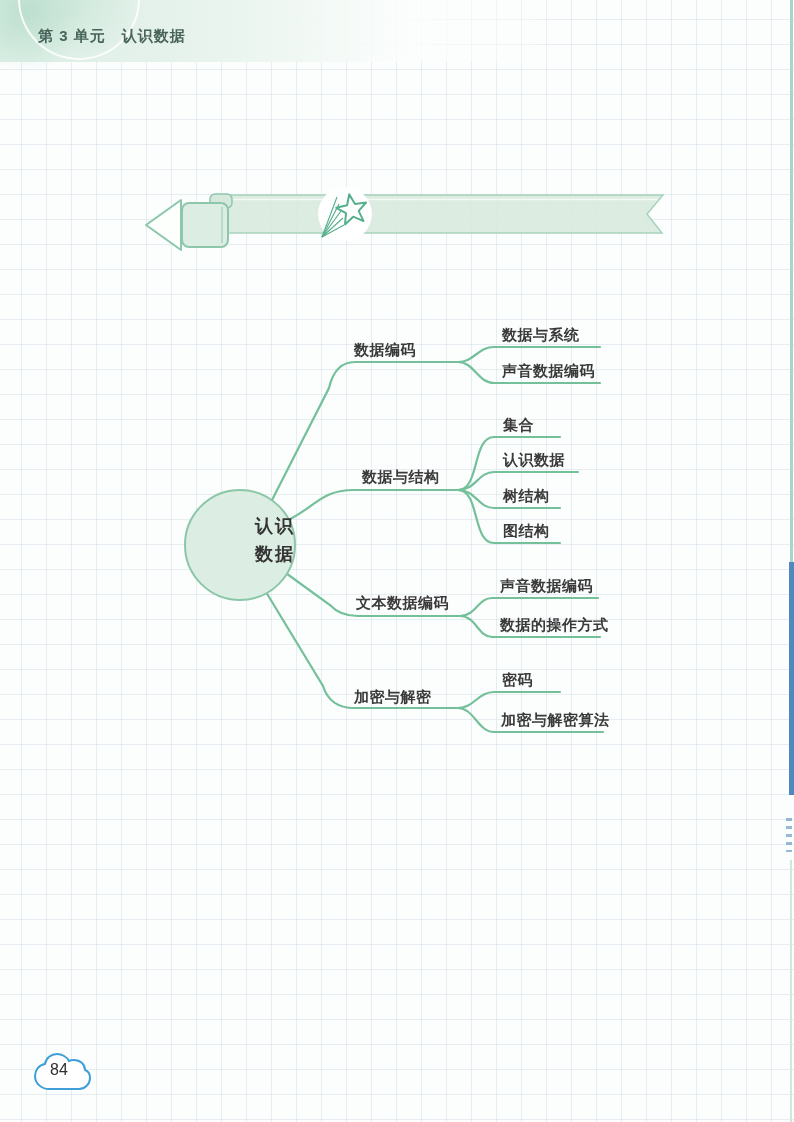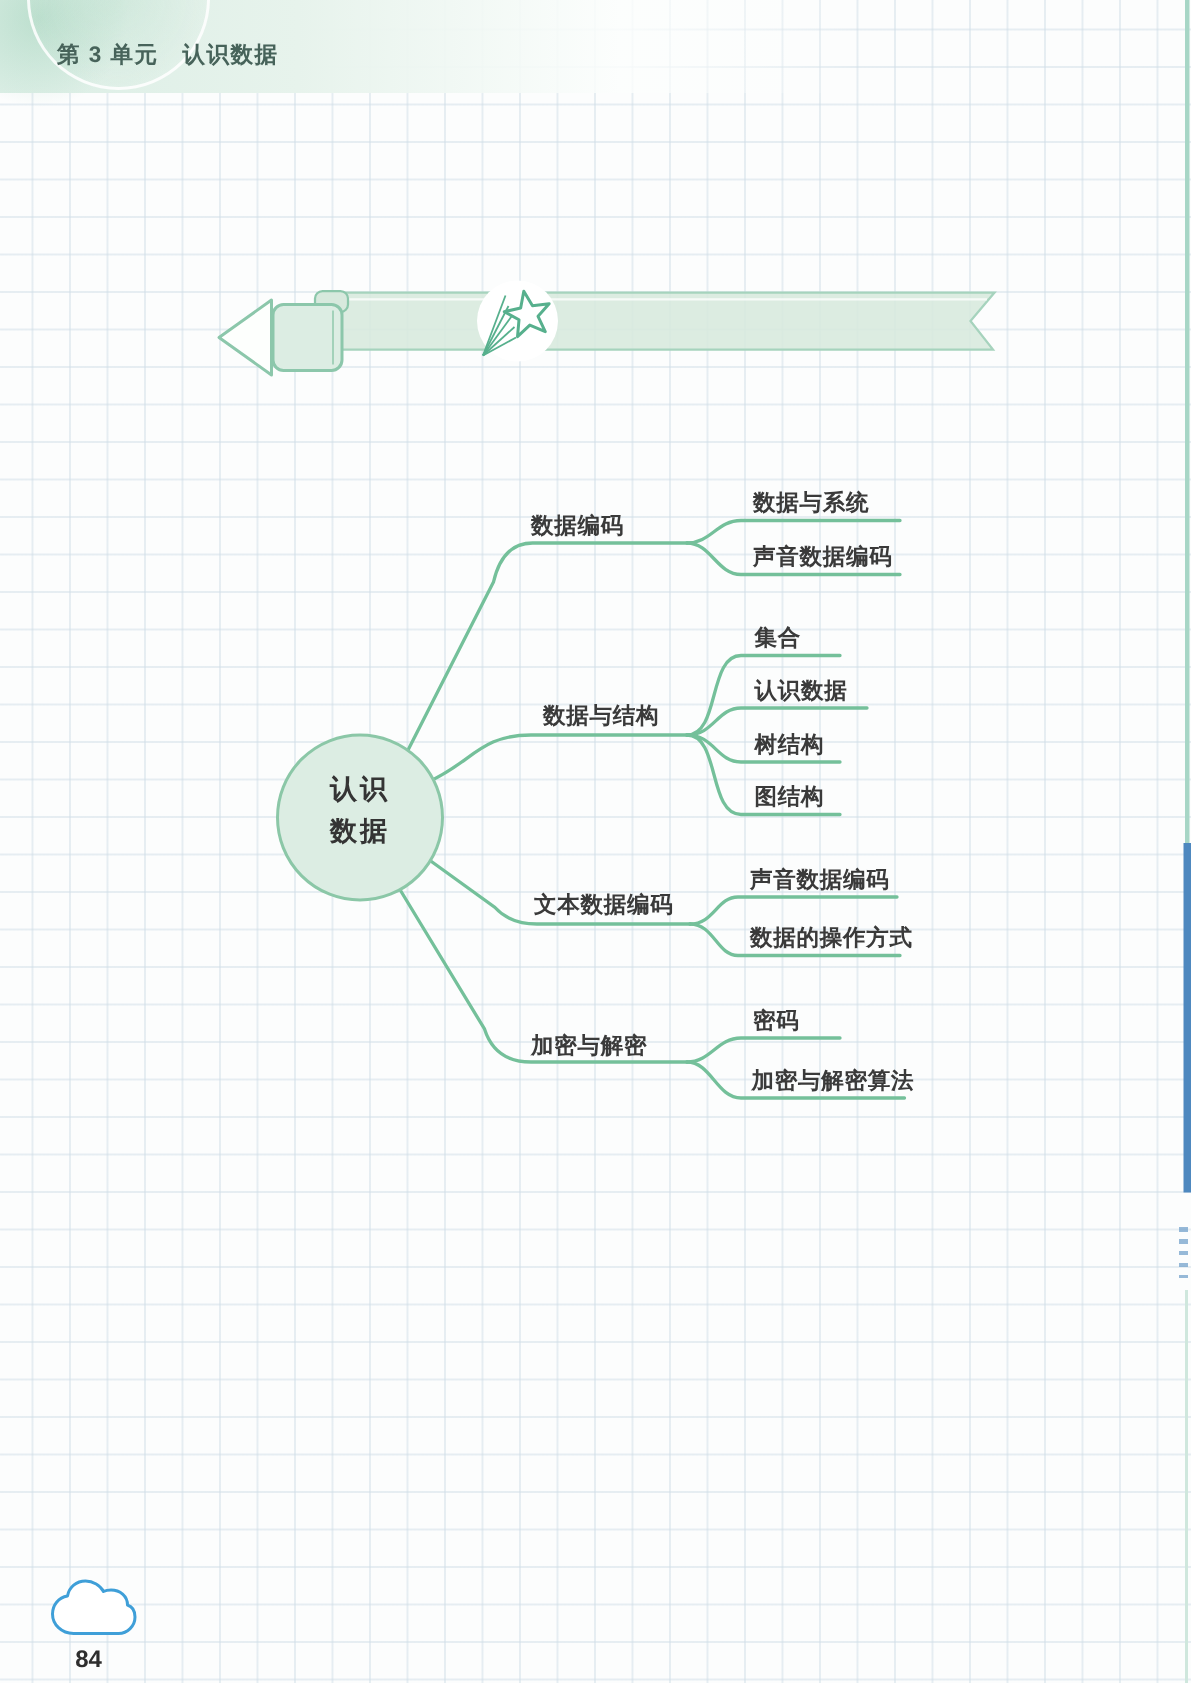--- a/index.html
+++ b/index.html
@@ -40,32 +40,32 @@
   .banner-svg{position:absolute;left:130px;top:183px;width:545px;height:84px;}
   .banner-title{
     position:absolute;left:374px;top:198px;margin:0;
     font-size:27px;font-weight:bold;color:#2878bd;letter-spacing:1.5px;
   }
 
   
   .mm-svg{position:absolute;left:140px;top:300px;width:480px;height:452px;}
   .mm-root{
     position:absolute;left:185px;top:512px;width:110px;
-    text-align:center;font-size:18px;font-weight:bold;color:#343434;line-height:28px;letter-spacing:2px;
+    text-align:right;font-size:18px;font-weight:bold;color:#343434;line-height:28px;letter-spacing:2px;
   }
   .mm-label{
     position:absolute;font-size:15px;font-weight:bold;color:#3a3a3a;letter-spacing:.5px;white-space:nowrap;
   }
 
   
   .cloud-wrap{position:absolute;left:28px;top:1049px;width:68px;height:46px;}
   .cloud-svg{position:absolute;left:0;top:0;width:68px;height:46px;}
   .page-num{
     position:absolute;left:0;top:12px;width:62px;text-align:center;
-    font-size:16px;font-weight:bold;color:#2e2e2e;margin-top:37px;
+    font-size:16px;font-weight:normal;color:#2e2e2e;
   }
 </style>
 </head>
 <body>
 
 <div class="page">
 
   <div class="header-band">
     <div class="deco1"></div>
     <div class="deco2"></div>

